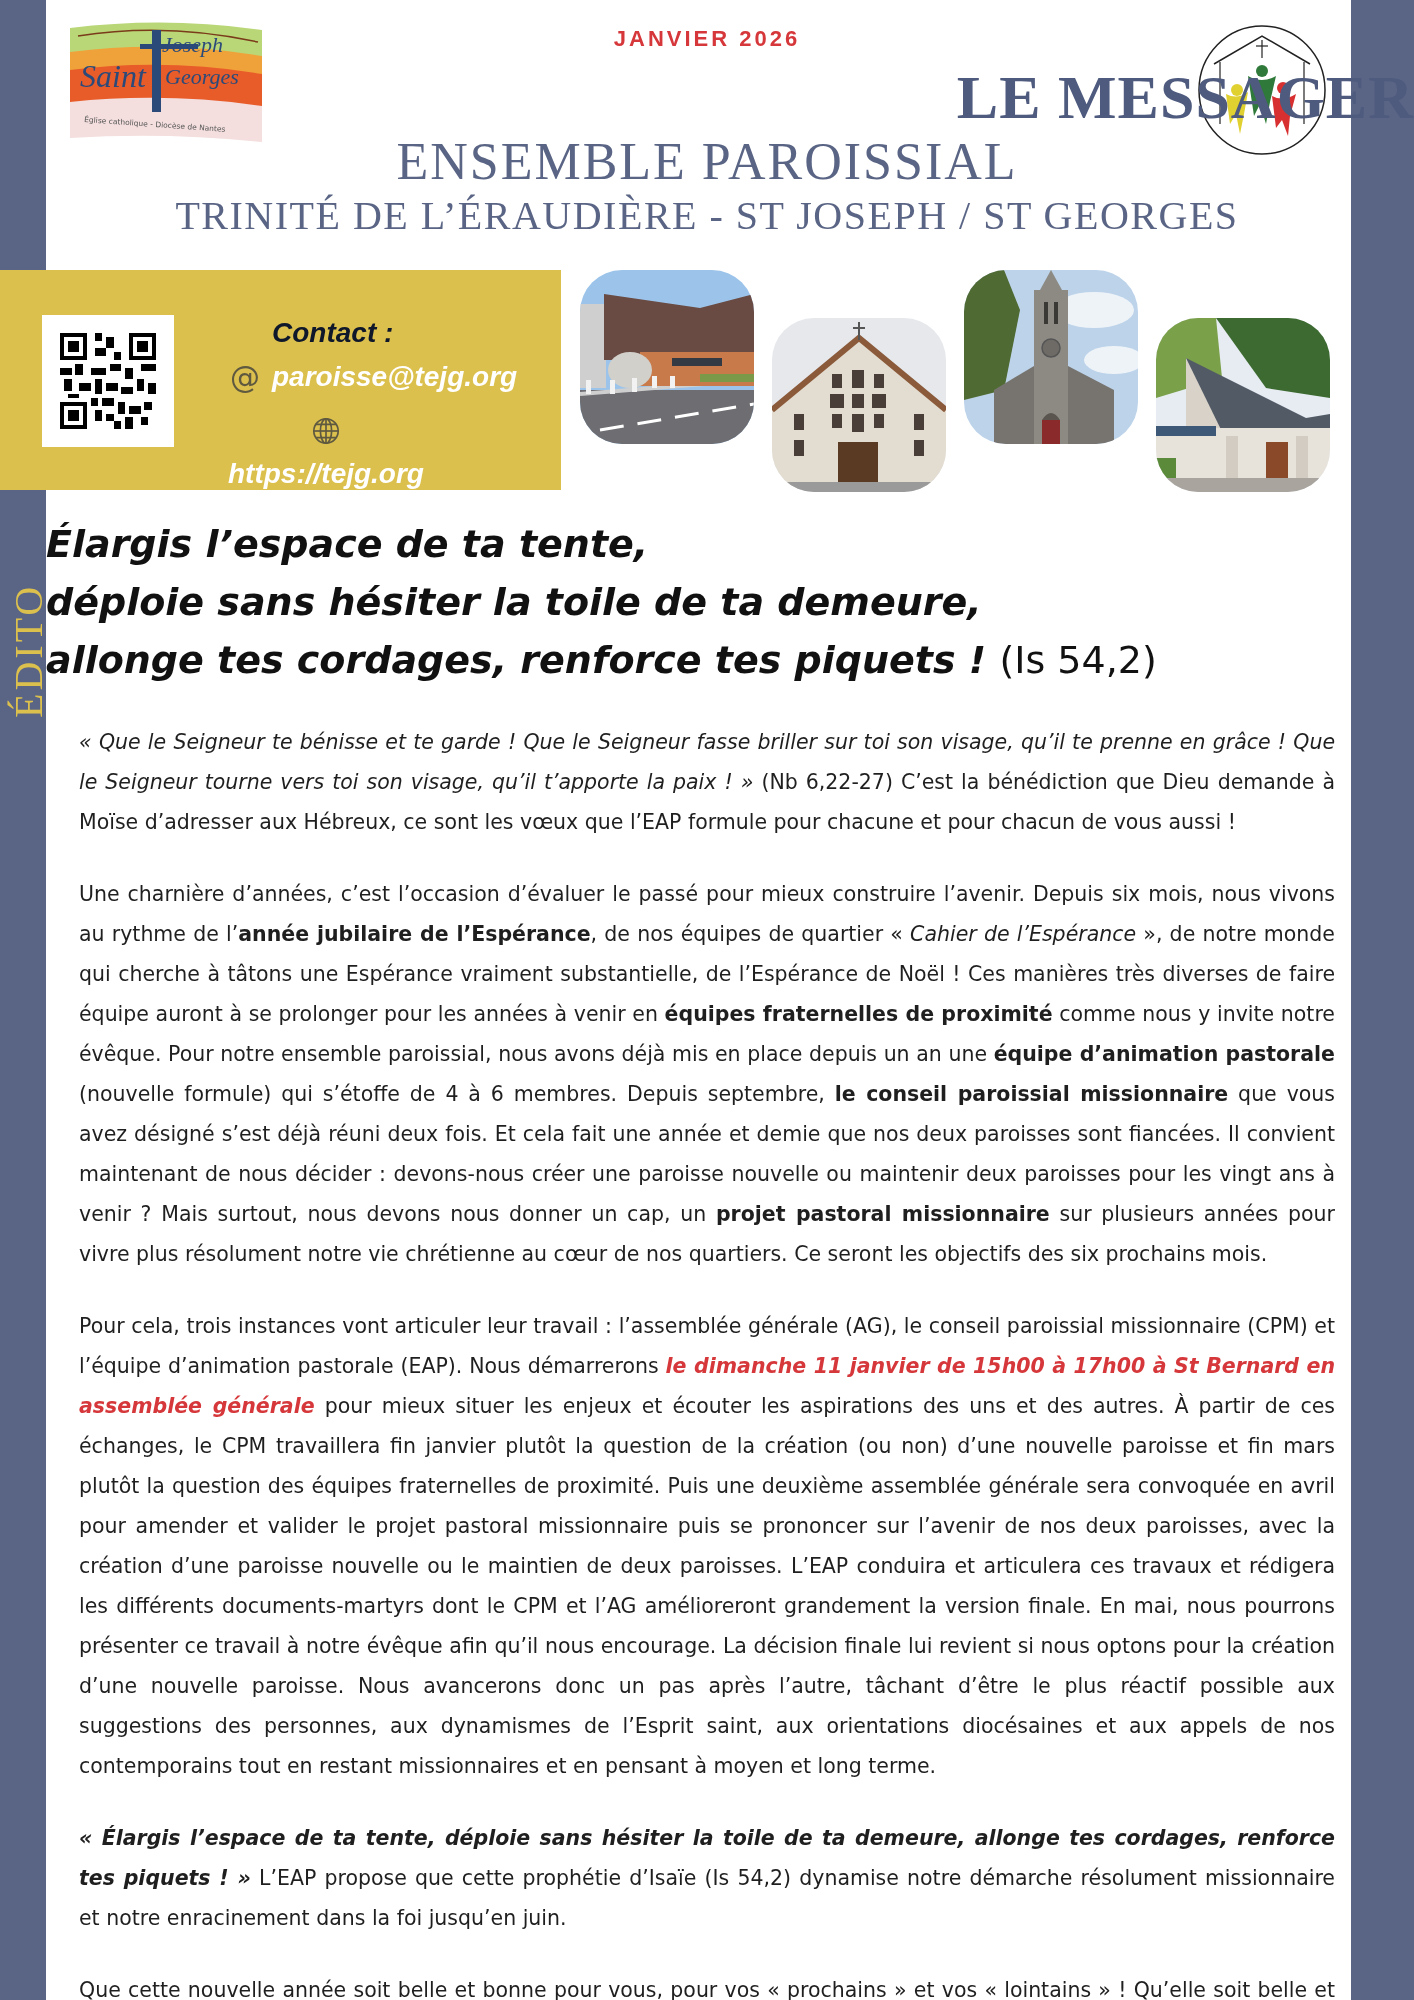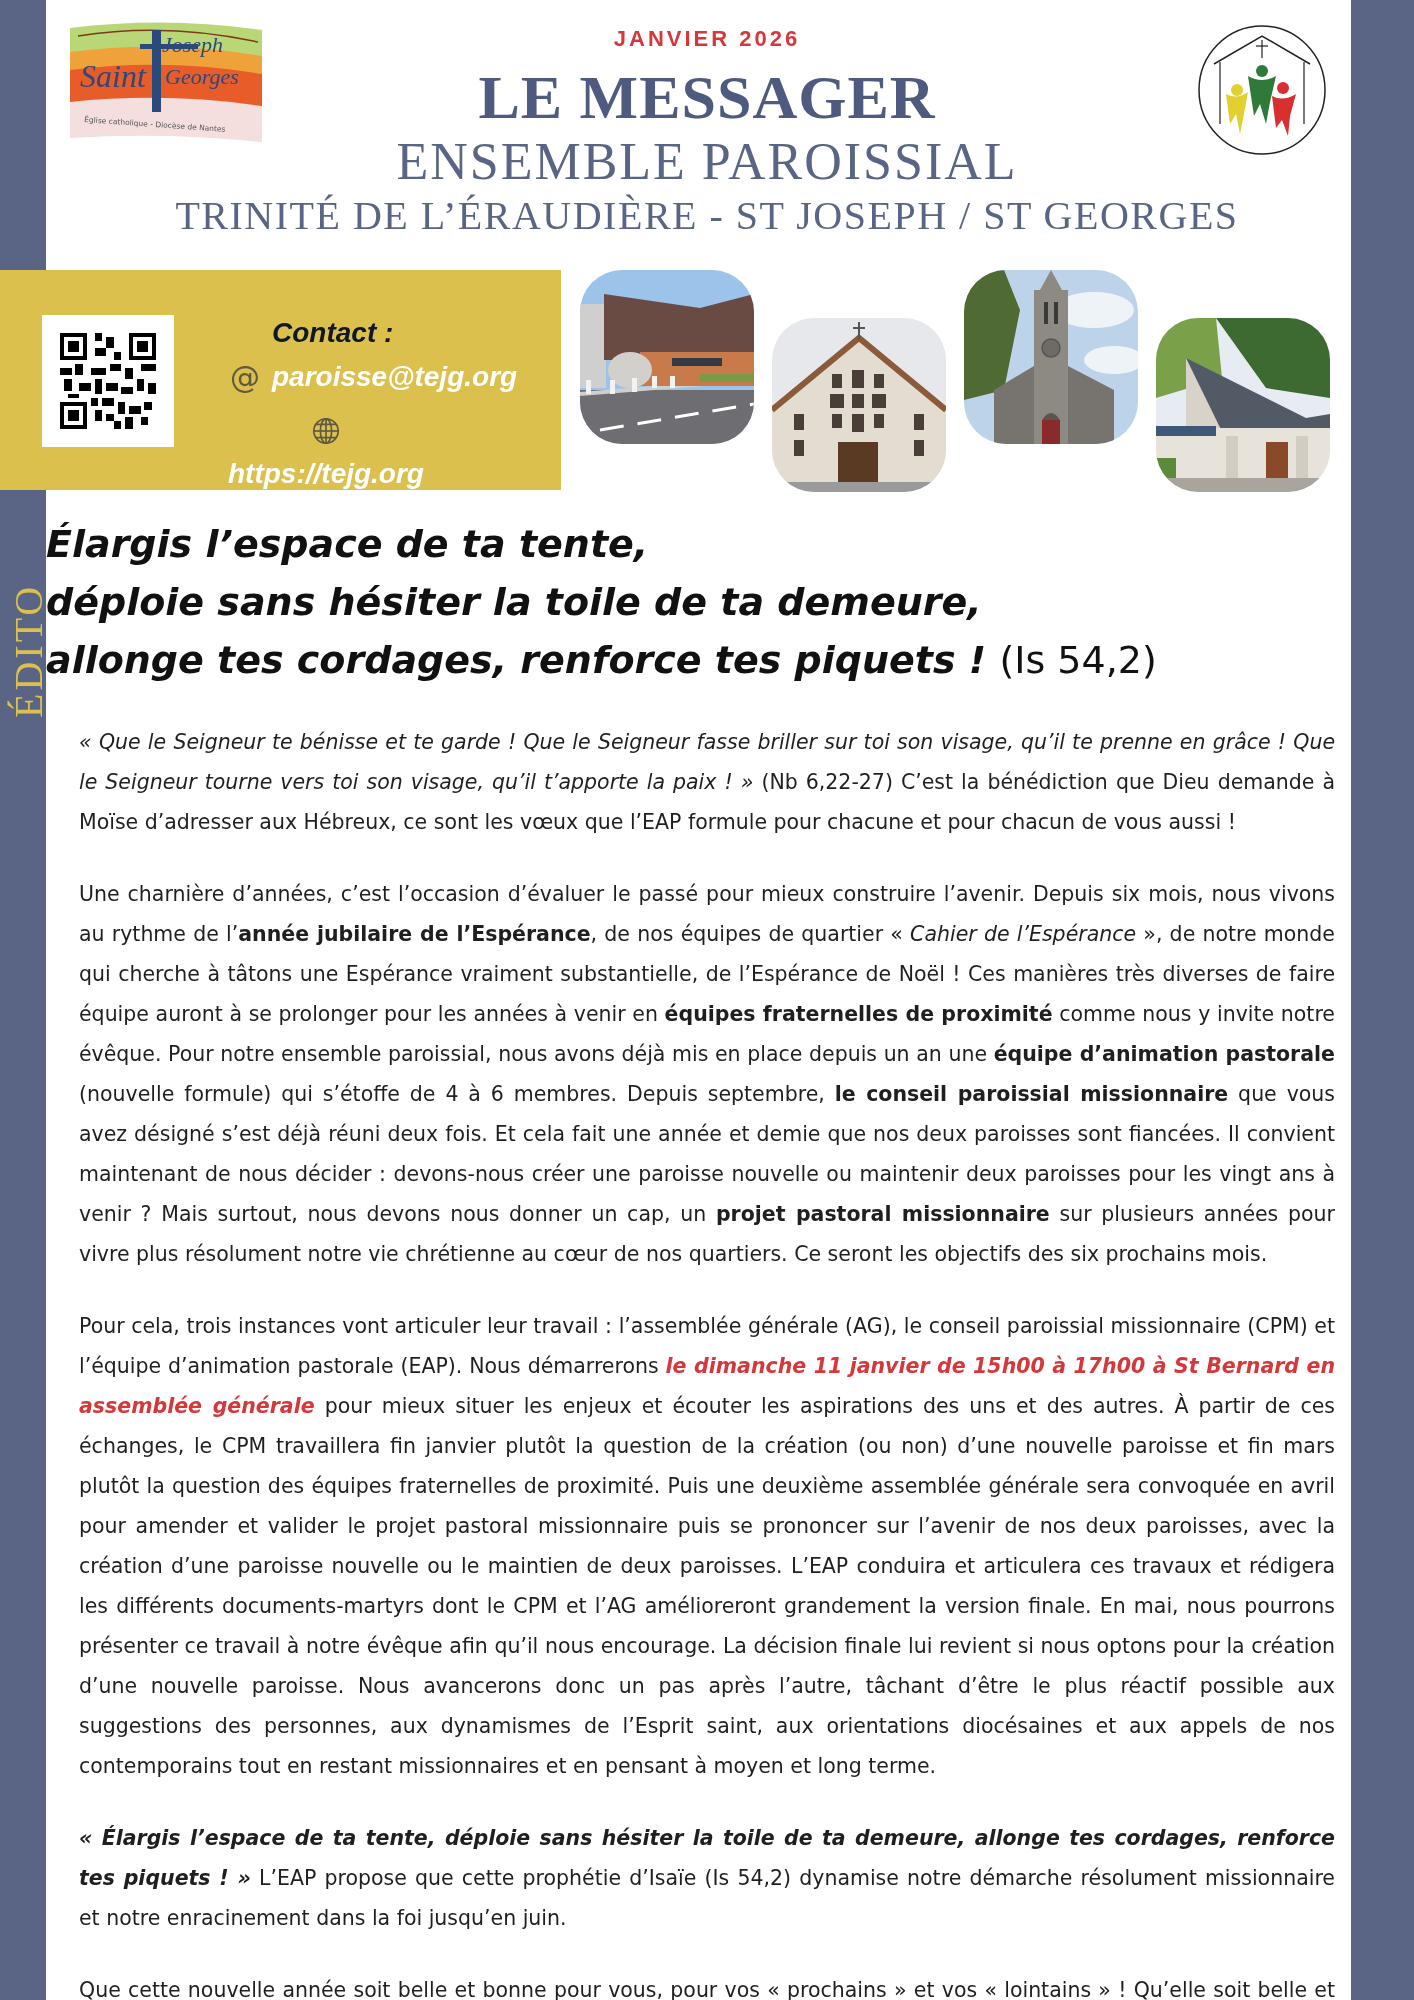--- a/index.html
+++ b/index.html
@@ -9,21 +9,21 @@
   .side-band-left { position: absolute; left: 0; top: 0; width: 46px; height: 2000px; background: #5a6585; }
   .side-band-right { position: absolute; right: 0; top: 0; width: 63px; height: 2000px; background: #5a6585; }
 
   .page { position: absolute; left: 46px; top: 0; width: 1305px; height: 2000px; background: #ffffff; }
 
   
   .logo-left { position: absolute; left: 70px; top: 22px; width: 192px; height: 120px; }
   .logo-right { position: absolute; left: 1196px; top: 24px; width: 132px; height: 132px; }
   .issue-date { position: absolute; left: 0; width: 1414px; top: 26px; text-align: center;
     font-family: "Liberation Sans", sans-serif; font-weight: bold; font-size: 22px; letter-spacing: 3px; color: #d6373a; }
-  .title-main { position: absolute; left: 0; width: 1414px; top: 62px; text-align: center;
+  .title-main { position: absolute; left: 0; width: 1414px; top: 62px; text-align: right;
     font-family: "Liberation Serif", serif; font-weight: bold; font-size: 62px; letter-spacing: 1px; color: #4e5a7e; }
   .title-sub { position: absolute; left: 0; width: 1414px; top: 132px; text-align: center;
     font-family: "Liberation Serif", serif; font-size: 52px; letter-spacing: 2px; color: #5a6585; }
   .title-sub2 { position: absolute; left: 0; width: 1414px; top: 192px; text-align: center;
     font-family: "Liberation Serif", serif; font-size: 40px; letter-spacing: 1.5px; color: #5a6585; }
 
   
   .contact-box { position: absolute; left: 0; top: 270px; width: 561px; height: 220px; background: #dcc04e; }
   .qr-wrap { position: absolute; left: 42px; top: 45px; width: 132px; height: 132px; background: #fff; padding: 18px; }
   .contact-title { position: absolute; left: 272px; top: 47px; font-family: "Liberation Sans", sans-serif; font-weight: bold; font-style: italic; font-size: 28px; color: #0f172a; }

